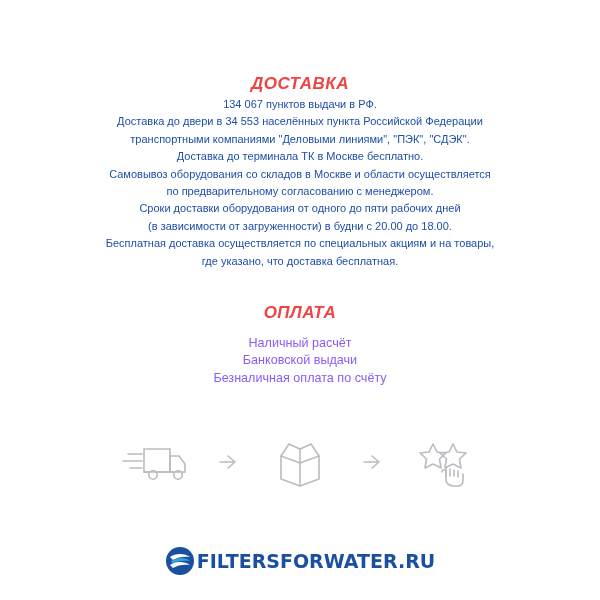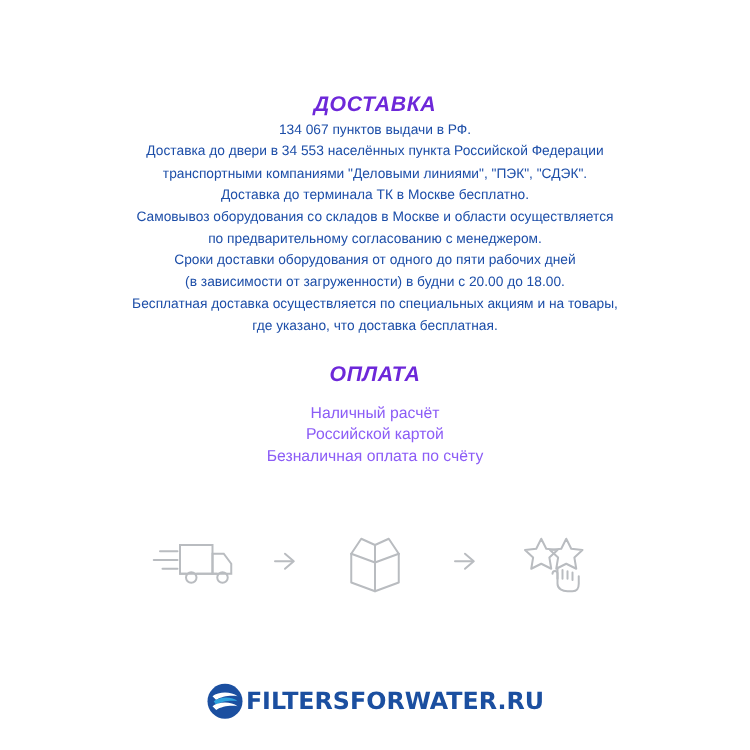--- a/index.html
+++ b/index.html
@@ -16,21 +16,21 @@
   .page {
     position: relative;
     width: 600px;
     height: 600px;
     box-sizing: border-box;
     display: flex;
     flex-direction: column;
     align-items: center;
   }
   .section-title {
-    color: #6d28d9;
+    color: #ef4444;
     font-style: italic;
     font-weight: bold;
     font-size: 17px;
     letter-spacing: 0.5px;
     text-align: center;
   }
   #delivery-title {
     margin-top: 74px;
   }
   .body-text {
@@ -39,21 +39,21 @@
     font-size: 11px;
     line-height: 17.4px;
     text-align: center;
     width: 560px;
   }
   .body-text .line {
     display: block;
     white-space: nowrap;
   }
   #payment-title {
-    margin-top: 20px;
+    margin-top: 33px;
   }
   .payment-list {
     margin-top: 12px;
     color: #8b5cf6;
     font-size: 12.6px;
     line-height: 17.4px;
     text-align: center;
   }
   .payment-list .line {
     display: block;
@@ -123,21 +123,21 @@
     <span class="line">Сроки доставки оборудования от одного до пяти рабочих дней</span>
     <span class="line">(в зависимости от загруженности) в будни с 20.00 до 18.00.</span>
     <span class="line">Бесплатная доставка осуществляется по специальных акциям и на товары,</span>
     <span class="line">где указано, что доставка бесплатная.</span>
   </div>
 
   <div class="section-title" id="payment-title">ОПЛАТА</div>
 
   <div class="payment-list">
     <span class="line">Наличный расчёт</span>
-    <span class="line">Российской картой</span>
+    <span class="line">Банковской выдачи</span>
     <span class="line">Безналичная оплата по счёту</span>
   </div>
 
   <div class="icon-row">
 
     <span class="icon-box">
       <svg width="72" height="46" viewBox="0 0 72 46" fill="none" stroke="#b9bcc0" stroke-width="1.6" stroke-linecap="round">
         <path d="M24 10 H50 V33 H24 Z"></path>
         <path d="M50 17 H59 L65 25 V33 H50 Z"></path>
         <circle cx="33" cy="36" r="4.2"></circle>

